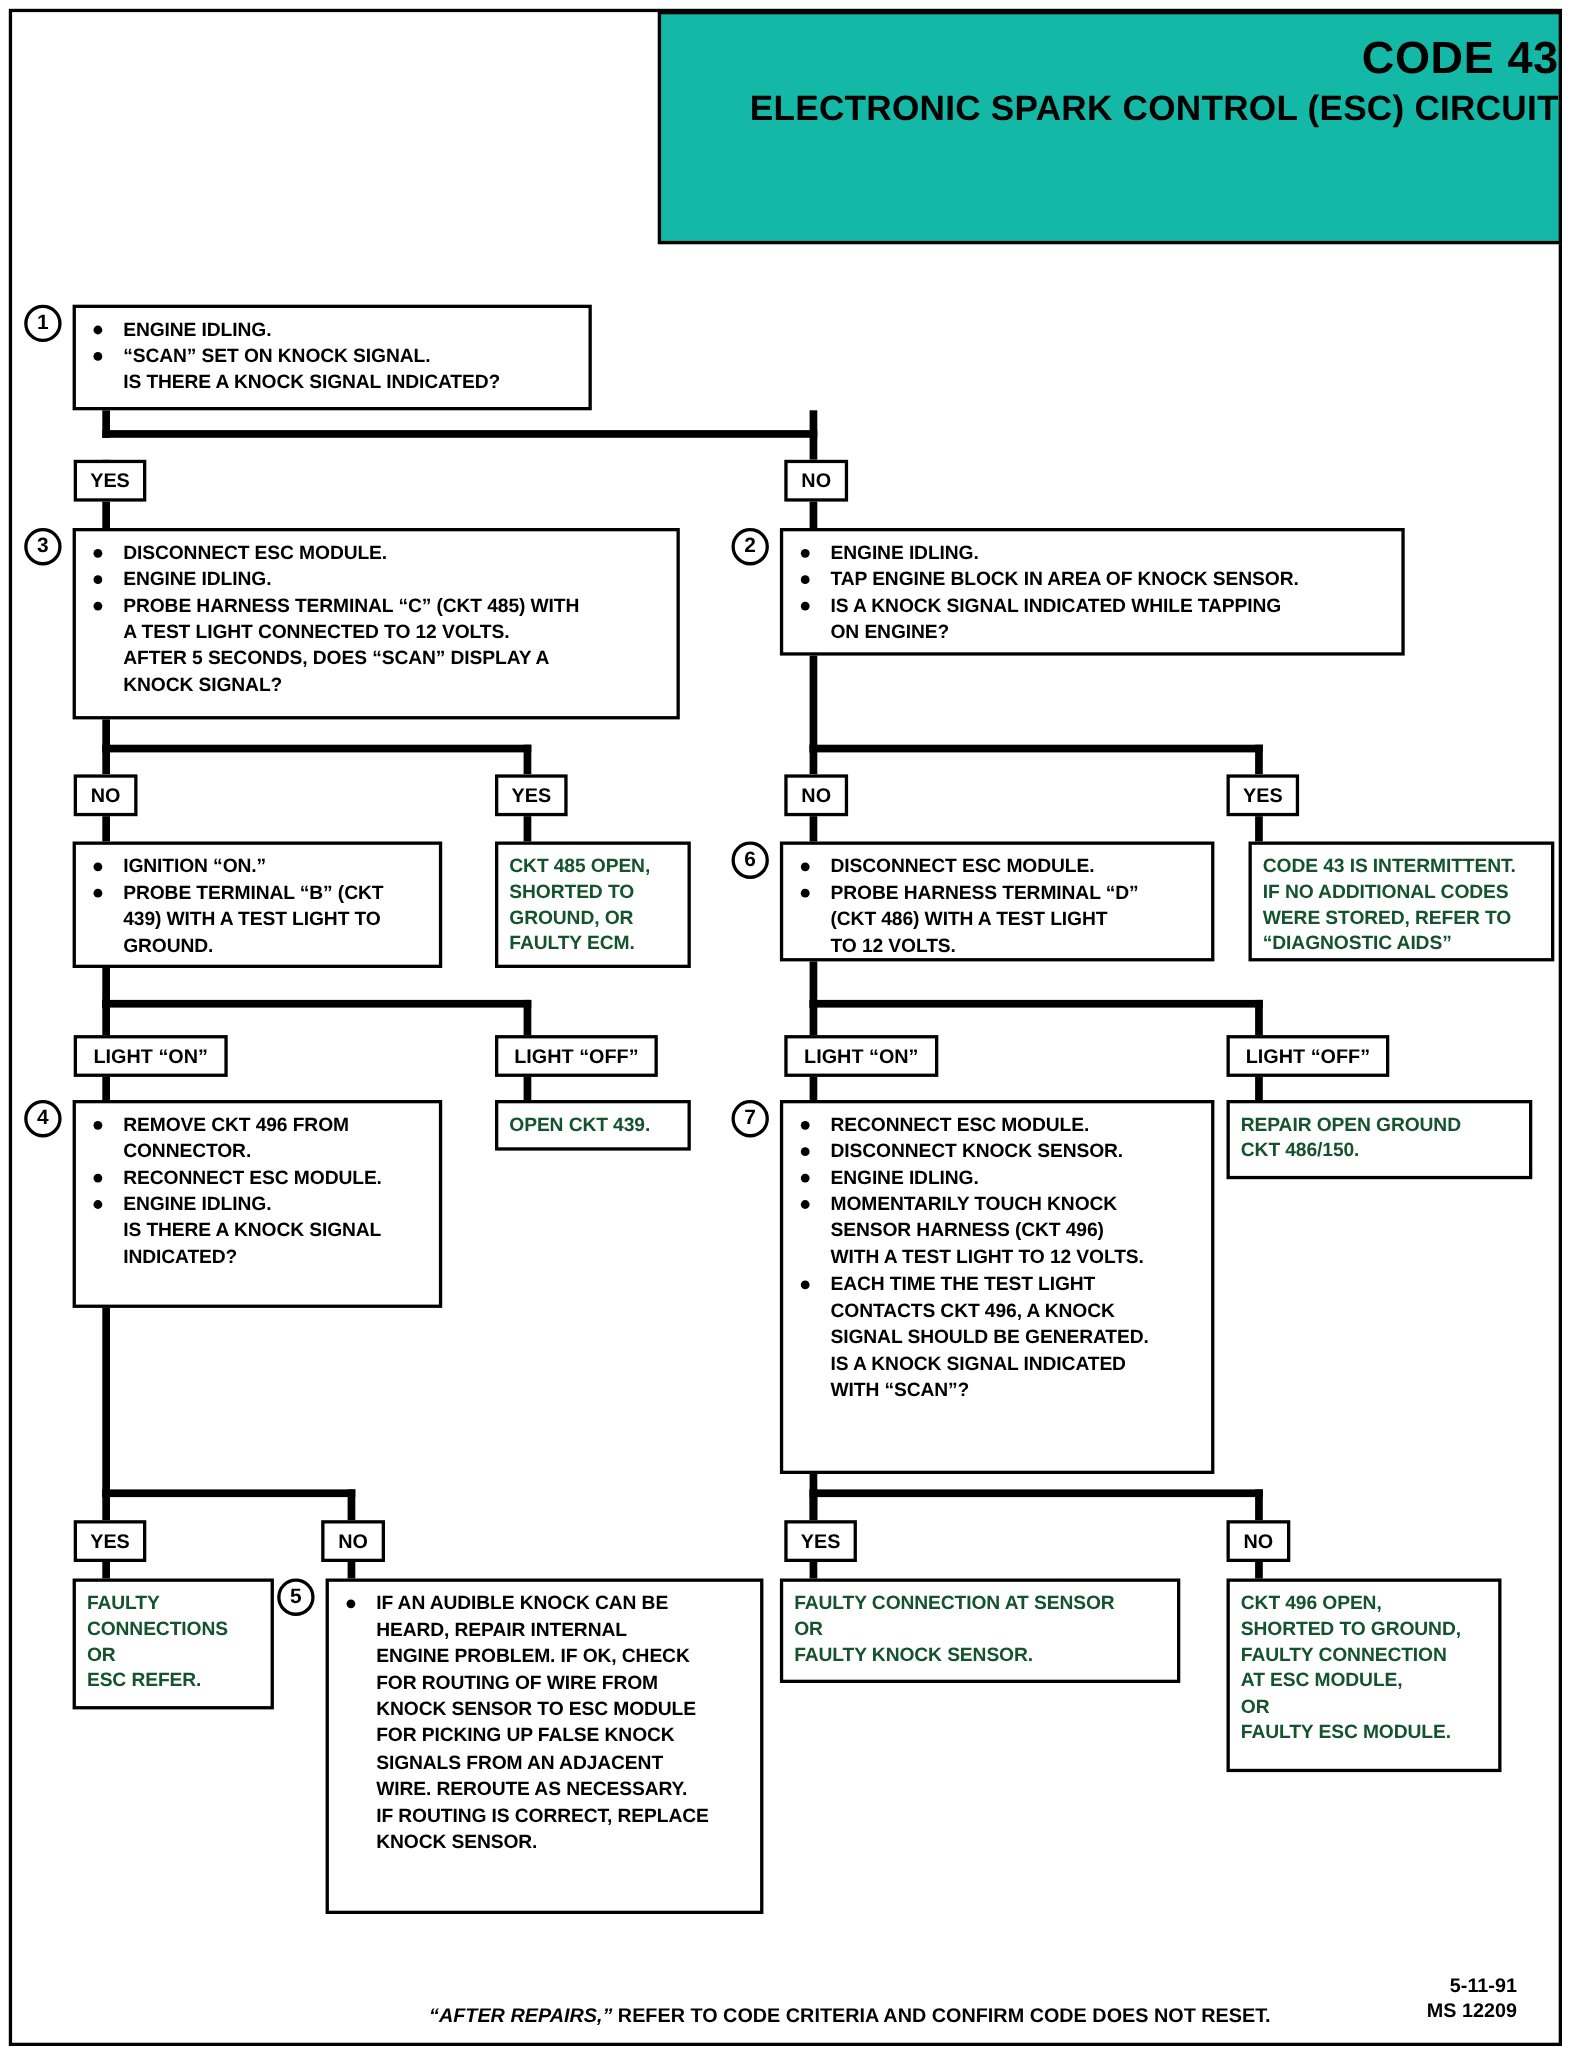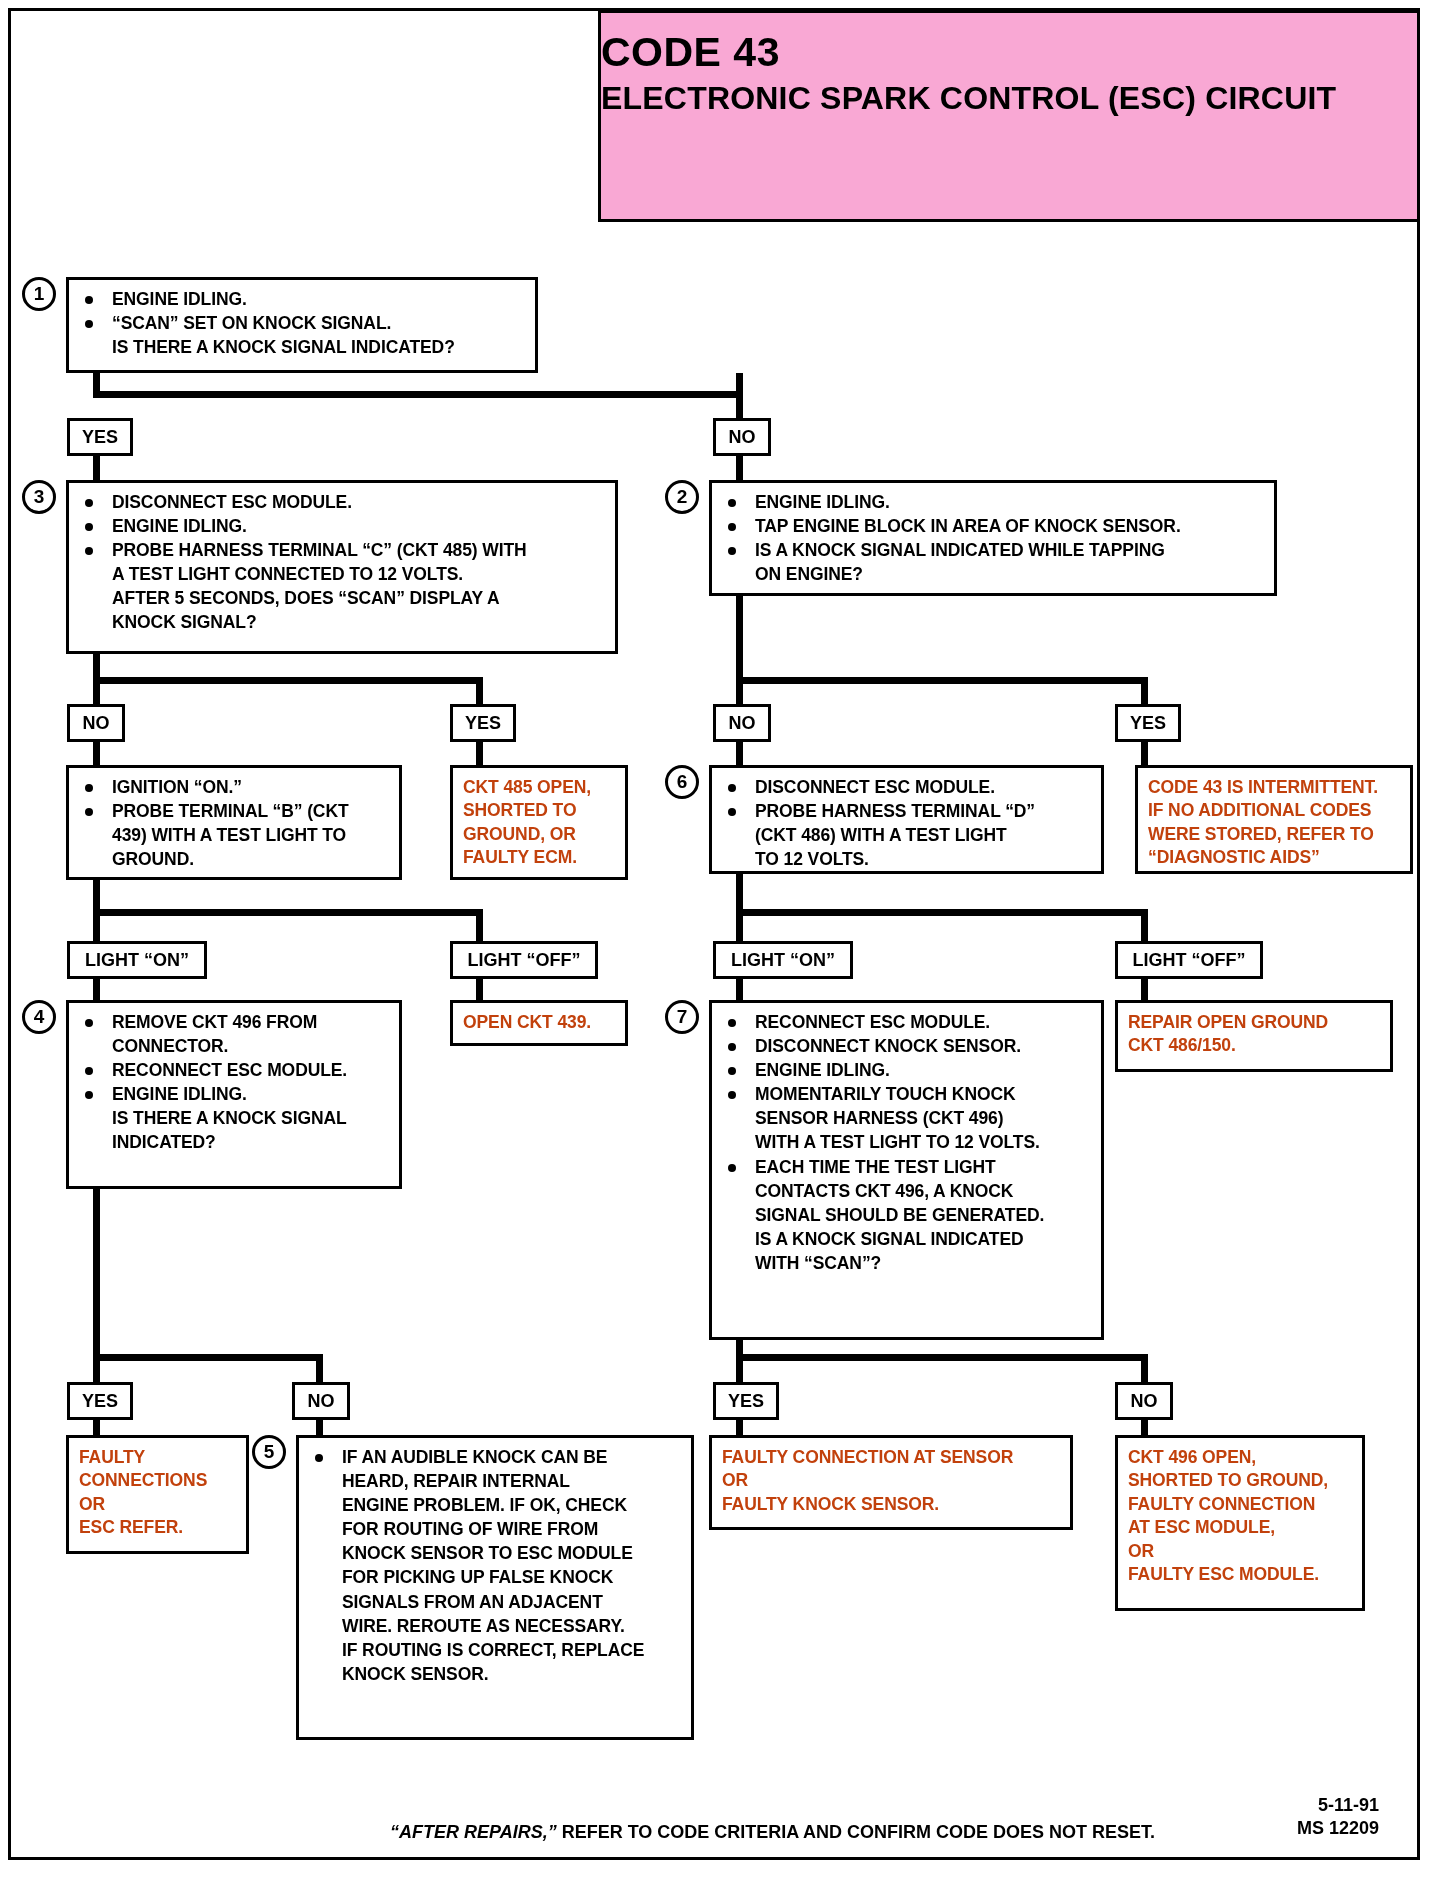--- a/index.html
+++ b/index.html
@@ -16,25 +16,25 @@
     position:absolute;
     left:8px; top:8px;
     width:1412px; height:1852px;
     border:3px solid #000;
     box-sizing:border-box;
   }
   
   .title-box{
     position:absolute;
     border:3px solid #000;
-    background:#f9a8d4;
+    background:#14b8a6;
     box-sizing:border-box;
     display:flex;
     flex-direction:column;
-    align-items:flex-start;
+    align-items:flex-end;
     justify-content:flex-start;
     padding-top:18px;
   }
   .title-main{
     font-size:41px;
     font-weight:bold;
     letter-spacing:.5px;
     color:#000;
     line-height:1.05;
   }
@@ -76,21 +76,21 @@
     left:6px; top:8px;
     width:8px; height:8px;
     background:#000;
     border-radius:50%;
   }
   .box li.nobullet::before{display:none;}
   .plain{
     font-size:17.5px;
     font-weight:bold;
     line-height:1.34;
-    color:#c2410c;
+    color:#14532d;
     letter-spacing:-0.1px;
   }
   .plain div{white-space:nowrap;}
   
   .label-box{
     position:absolute;
     border:3px solid #000;
     background:#fff;
     box-sizing:border-box;
     font-size:18px;

